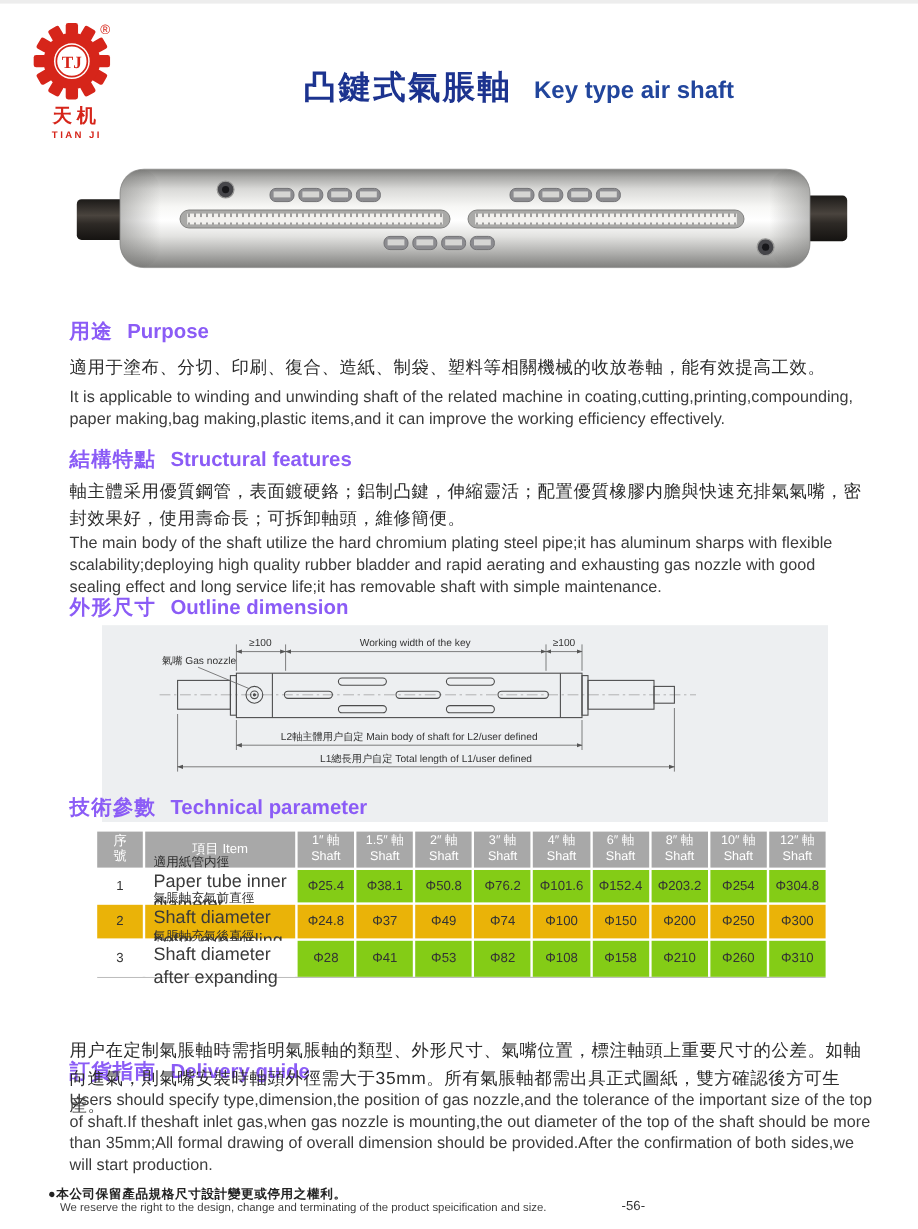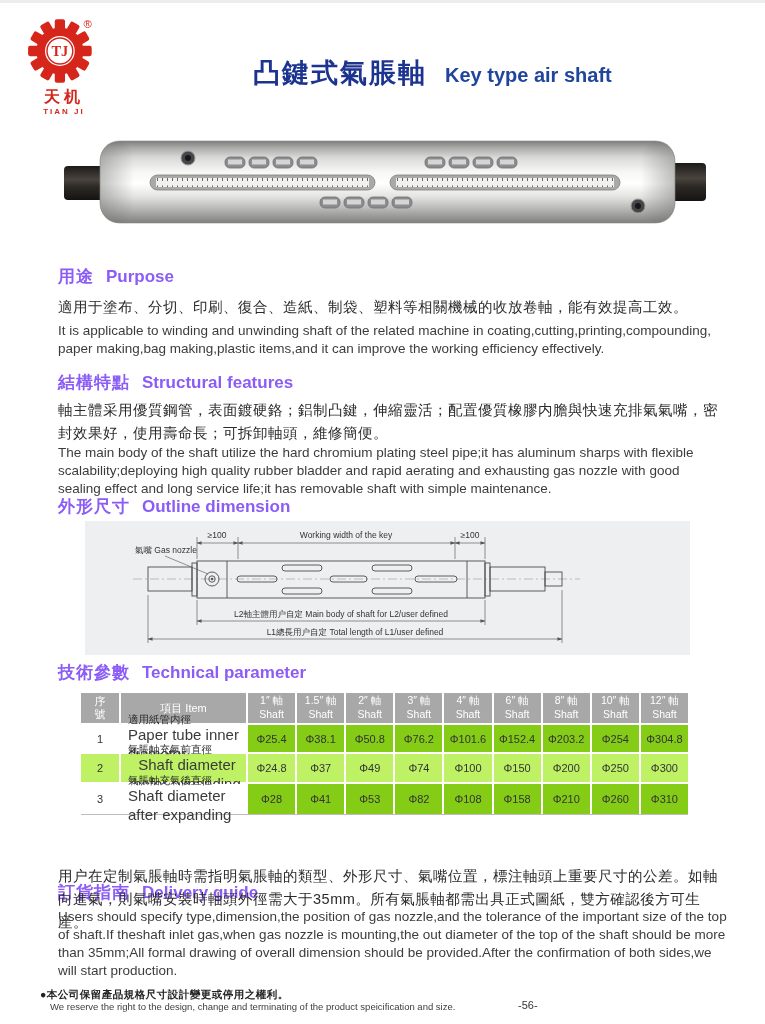--- a/index.html
+++ b/index.html
@@ -18,39 +18,39 @@
 
   
   .h{display:flex;align-items:baseline;gap:12px;white-space:nowrap;color:#8b5cf6;}
   .h .hcn{font-size:17px;font-weight:bold;letter-spacing:1px;}
   .h .hen{font-size:17px;font-weight:bold;}
 
   .p-cn{font-size:14.5px;color:#2b2b2b;line-height:1.6;width:660px;letter-spacing:0.5px;}
   .p-en{font-size:13.5px;color:#3c3c3c;line-height:1.33;width:660px;}
 
   
-  .panel{left:85px;top:518px;width:605px;height:134px;background:#edeff1;}
+  .panel{left:85px;top:518px;width:605px;height:164px;background:#edeff1;}
 
   
   .ttable{left:81px;top:690px;width:607px;display:grid;
           grid-template-columns:38px 125px repeat(9,1fr);
           grid-template-rows:30px 27px 28px 30px;
           column-gap:2px;row-gap:2px;background:#fff;
           border-bottom:1px solid #bdbdbd;}
   .tc{display:flex;flex-direction:column;align-items:center;justify-content:center;text-align:center;}
   .th{background:#a8a8a8;color:#fff;font-size:10.5px;line-height:1.3;}
   .th .sub{display:block;}
   .corner span{display:inline-block;width:13px;word-break:break-all;line-height:1.2;font-size:11px;}
   .item-h{font-size:11px;}
   .no{font-size:11px;color:#333;background:#fff;}
   .item{align-items:flex-start;text-align:left;padding-left:7px;background:#fff;}
   .item .icn{font-size:10.5px;color:#2e2e2e;line-height:1.25;}
   .item .ien{font-size:15px;color:#3a3a3a;line-height:1.25;}
   .v{font-size:11px;color:#333;background:#84cc16;}
-  .r2{background:#bef264;text-align:center;}
+  .r2{background:#eab308;}
 
   
   .foot-cn{left:40px;top:985px;font-size:10.5px;font-weight:bold;color:#222;letter-spacing:0.5px;}
   .foot-en{left:50px;top:998px;font-size:9.5px;color:#3d3d3d;}
   .pageno{left:518px;top:996px;font-size:11px;color:#333;}
 </style>
 </head>
 <body>
 
 <div class="page">

